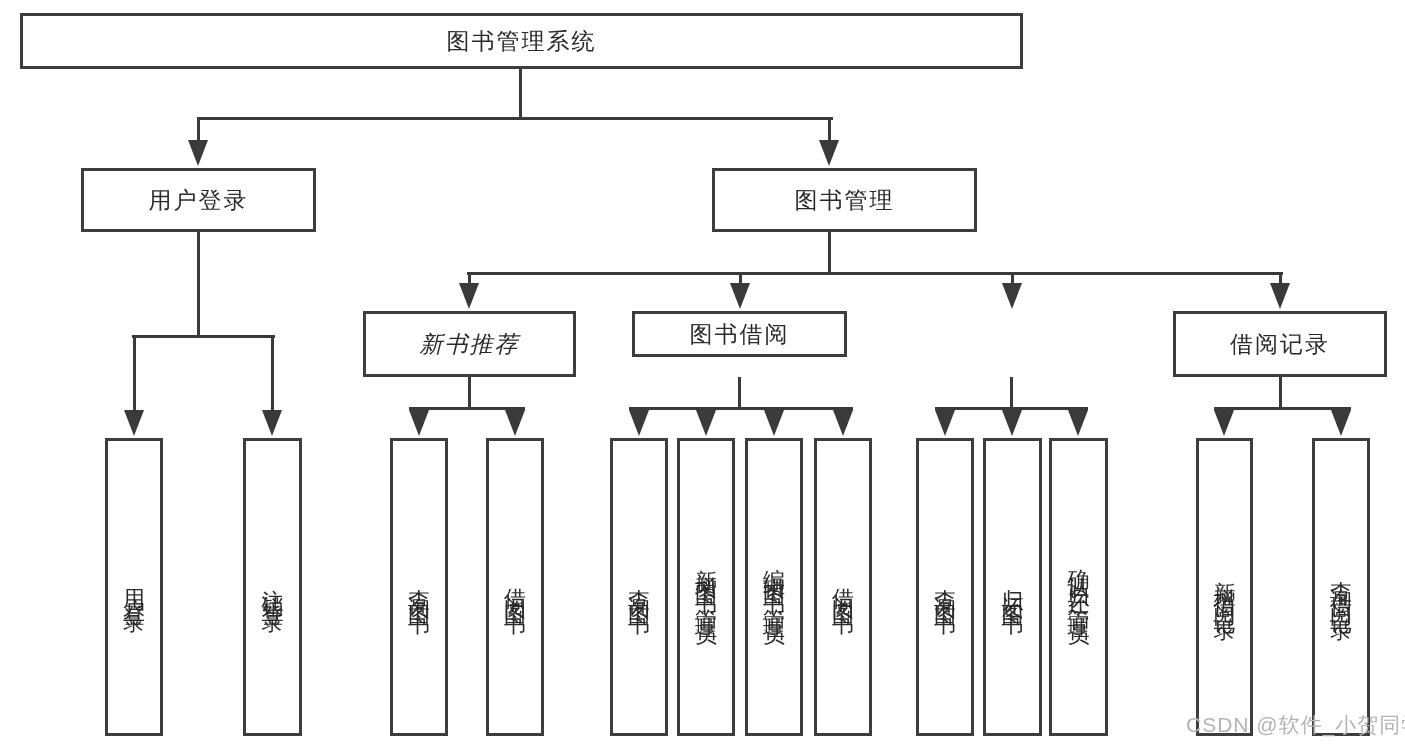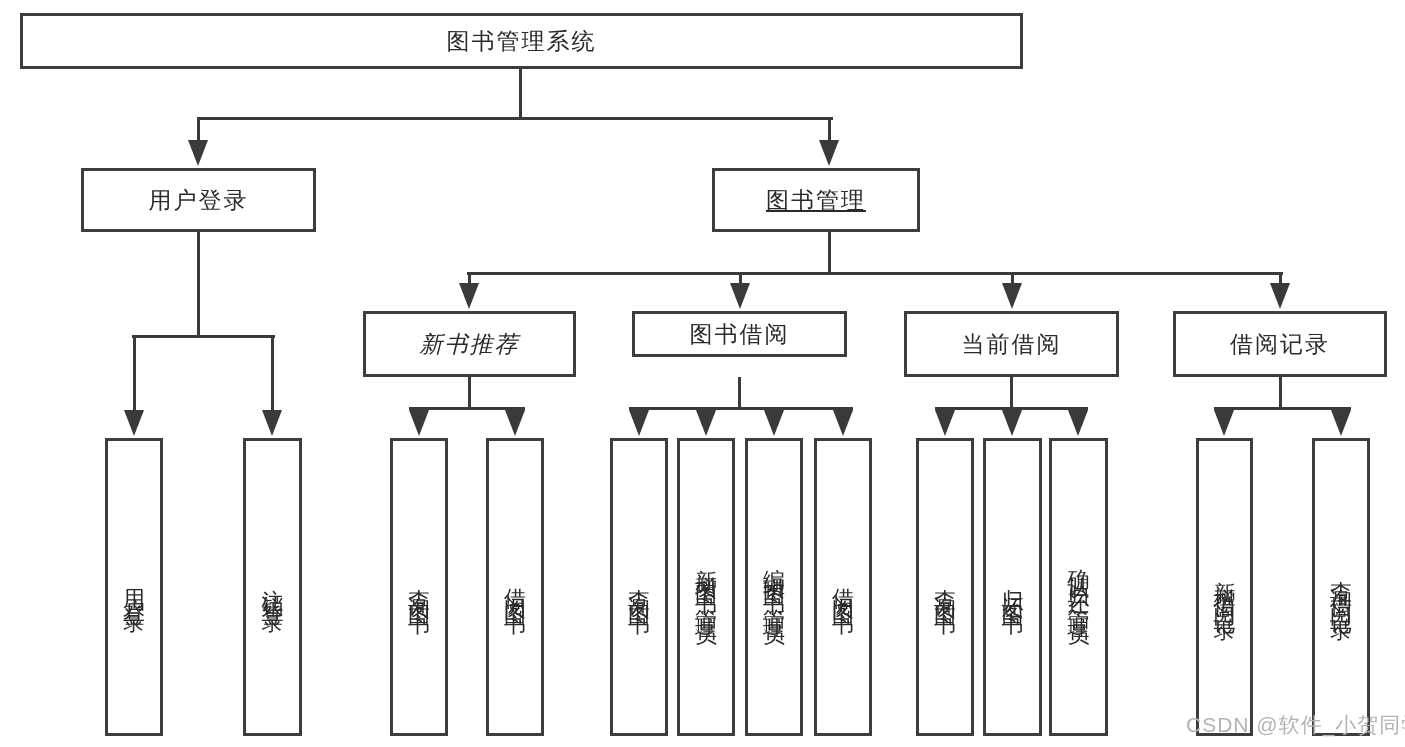--- a/index.html
+++ b/index.html
@@ -77,32 +77,29 @@
   <div class="arr" style="left:1214px;top:410px;"></div>
   <div class="arr" style="left:1331px;top:410px;"></div>
 
   <div class="box" style="left:20px;top:13px;width:1003px;height:56px;">
     <span class="hlabel">图书管理系统</span>
   </div>
 
   <div class="box" style="left:81px;top:168px;width:235px;height:64px;">
     <span class="hlabel">用户登录</span>
   </div>
-  <div class="box" style="left:712px;top:168px;width:208px;height:64px;text-decoration:underline;">
+  <div class="box" style="left:712px;top:168px;width:265px;height:64px;">
     <span class="hlabel">图书管理</span>
   </div>
 
   <div class="box" style="left:363px;top:311px;width:213px;height:66px;font-style:italic;">
     <span class="hlabel">新书推荐</span>
   </div>
   <div class="box" style="left:632px;top:311px;width:215px;height:46px;">
     <span class="hlabel">图书借阅</span>
-  </div>
-  <div class="box" style="left:904px;top:311px;width:215px;height:66px;">
-    <span class="hlabel">当前借阅</span>
   </div>
   <div class="box" style="left:1173px;top:311px;width:214px;height:66px;">
     <span class="hlabel">借阅记录</span>
   </div>
 
   <div class="box vbox" style="left:105px;top:438px;width:58px;height:298px;">
     <span class="vlabel">用户登录</span>
   </div>
   <div class="box vbox" style="left:243px;top:438px;width:59px;height:298px;">
     <span class="vlabel">注销登录</span>

